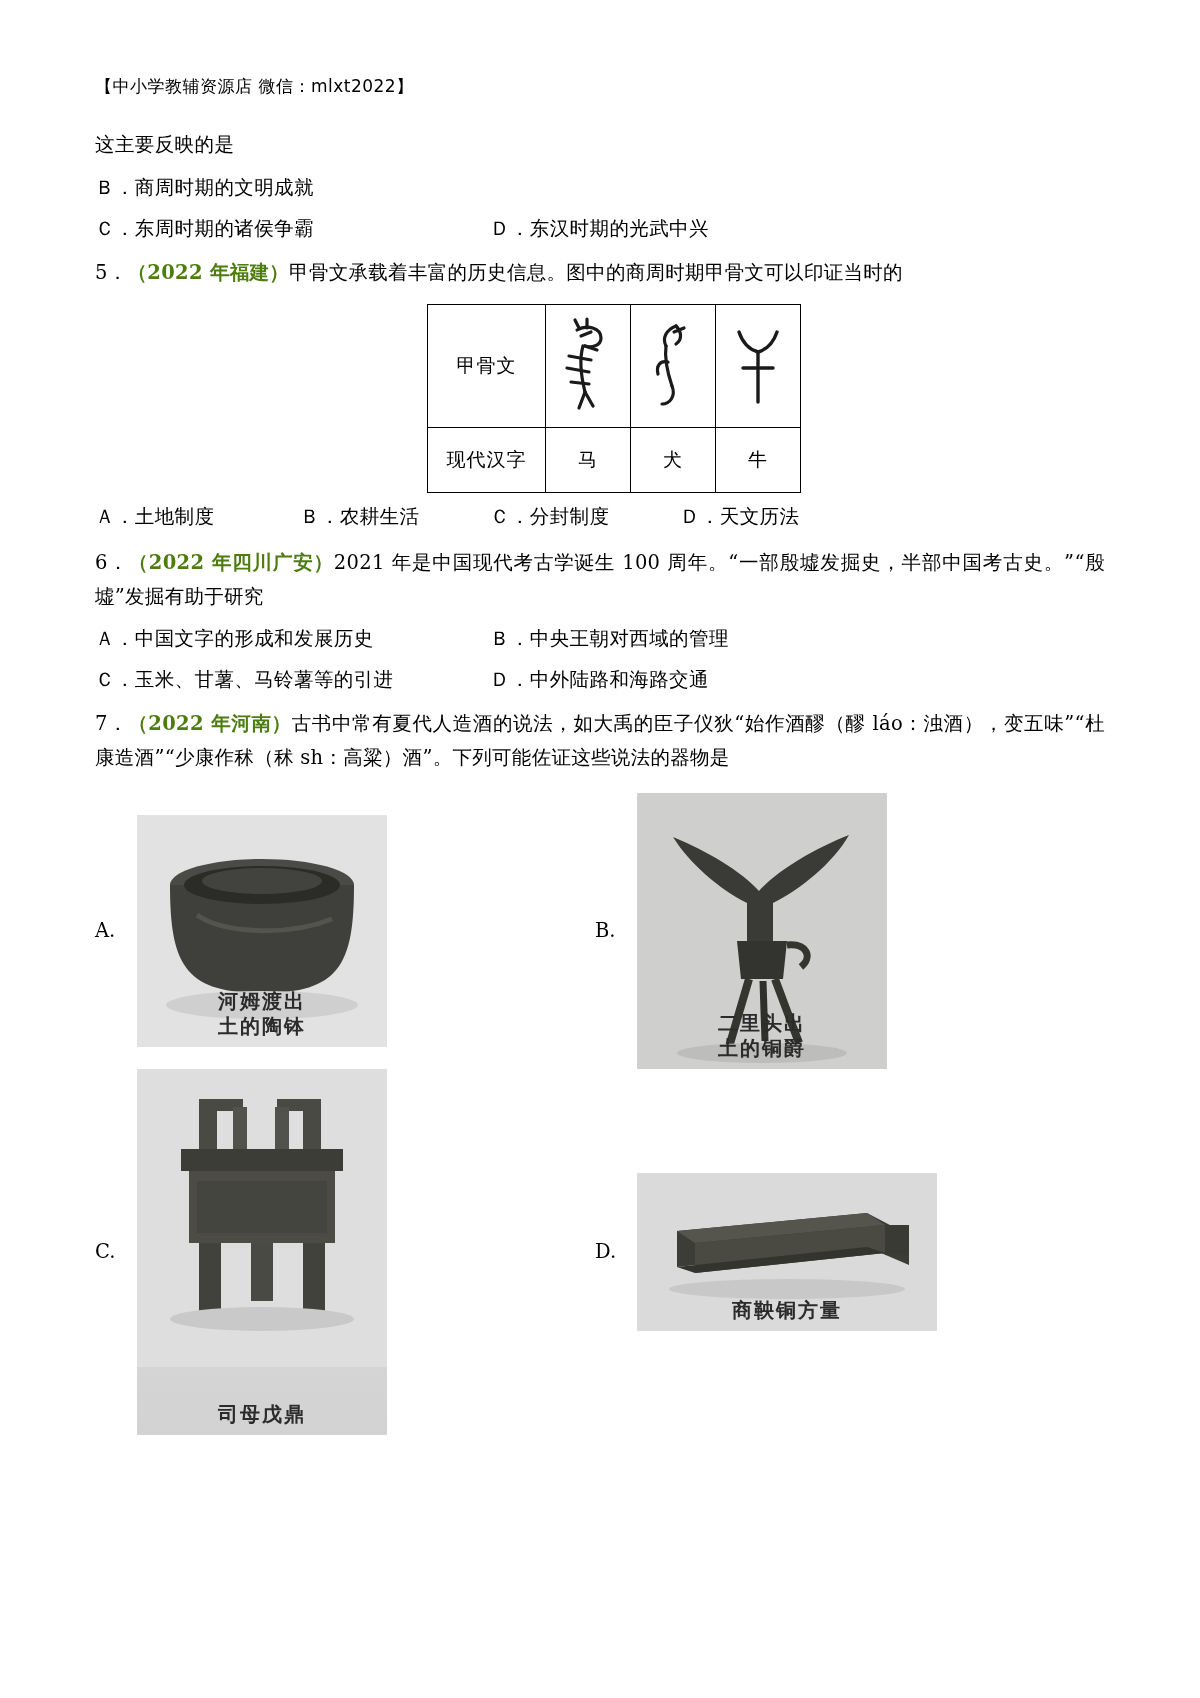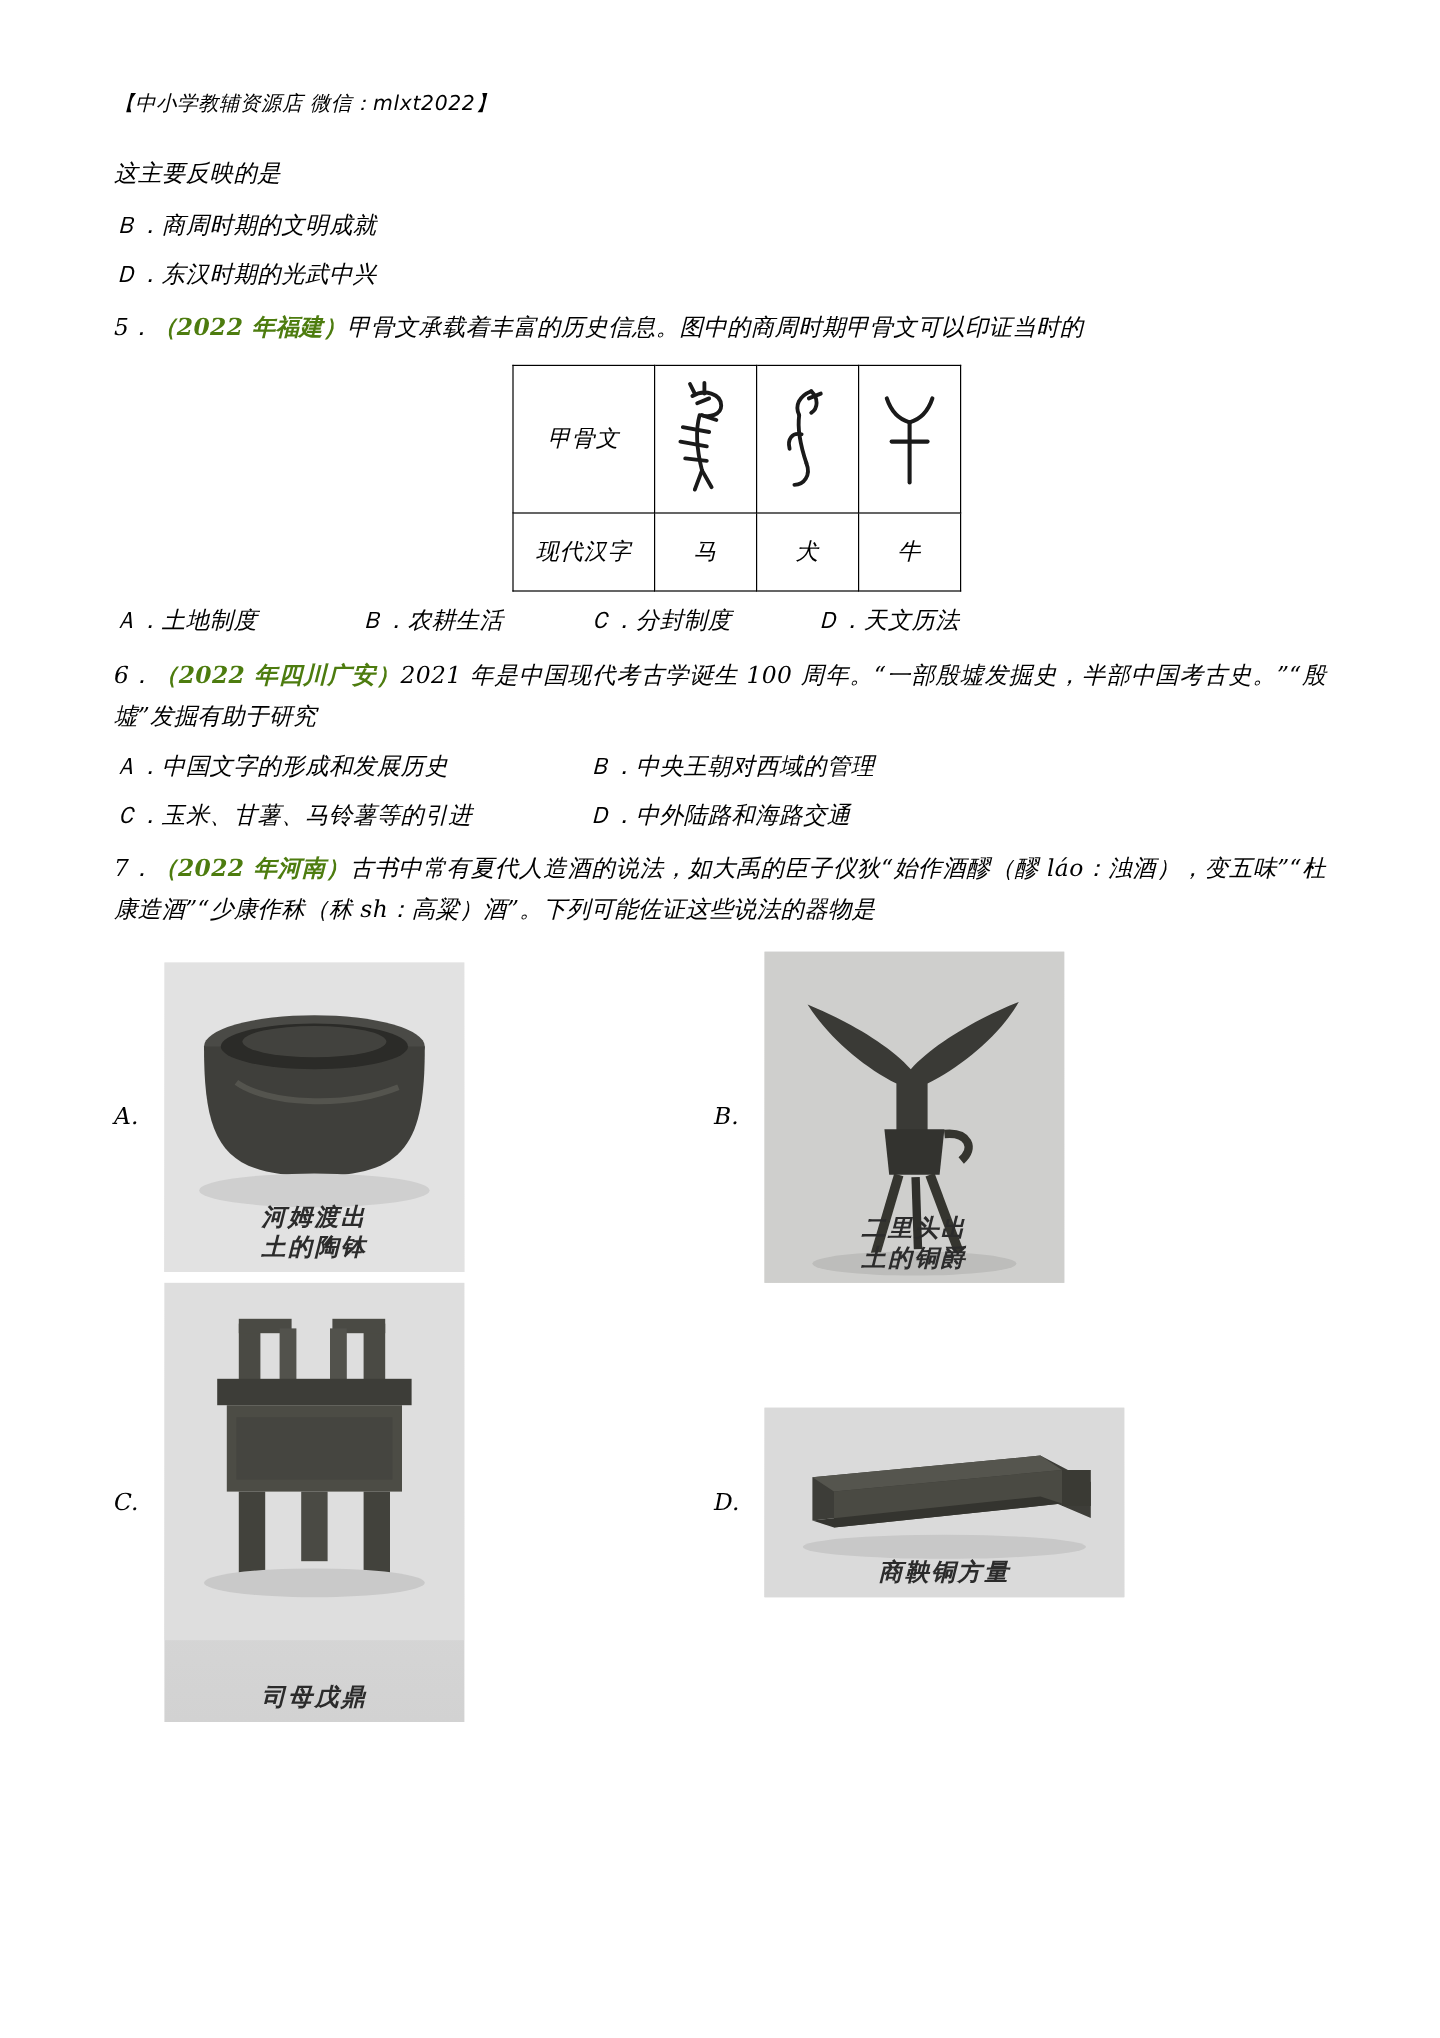--- a/index.html
+++ b/index.html
@@ -14,21 +14,20 @@
     color: #000000;
     position: relative;
     overflow: hidden;
   }
   .page {
     position: relative;
     width: 1200px;
     height: 1698px;
     padding: 0;
     box-sizing: border-box;
-    font-style: italic;
   }
   .header-note {
     position: absolute;
     left: 95px;
     top: 75px;
     font-size: 17px;
     letter-spacing: 0.5px;
     font-family: "DejaVu Sans", "Liberation Sans", sans-serif;
   }
   .content {
@@ -132,21 +131,21 @@
     bottom: 8px;
     text-align: center;
     font-family: "DejaVu Sans", "Liberation Sans", sans-serif;
     font-weight: bold;
     font-size: 20px;
     color: #2b2b2b;
     line-height: 1.25;
     letter-spacing: 2px;
     white-space: pre-line;
   }
-  .p-a { width: 250px; height: 258px; background: linear-gradient(#e3e3e3,#d5d5d5); }
+  .p-a { width: 250px; height: 232px; background: linear-gradient(#e3e3e3,#d5d5d5); }
   .p-b { width: 250px; height: 276px; background: linear-gradient(#dadada,#cfcfcf); }
   .p-c { width: 250px; height: 366px; background: linear-gradient(#e0e0e0,#d2d2d2); }
   .p-d { width: 300px; height: 158px; background: linear-gradient(#dcdcdc,#d0d0d0); }
 
   .row2 { display: flex; align-items: center; }
   .cellA { width: 500px; flex: 0 0 500px; }
   .cellB { width: 500px; flex: 0 0 500px; }
   .gap-left { padding-left: 0px; }
 </style>
 </head>
@@ -158,20 +157,21 @@
 
   <div class="content">
 
     <div class="line">这主要反映的是</div>
 
     <div class="opts-2col">
       <div class="opt">Ｂ．商周时期的文明成就</div>
     </div>
 
     <div class="opts-2col">
+      <div class="opt">Ｃ．东周时期的诸侯争霸</div>
       <div class="opt">Ｄ．东汉时期的光武中兴</div>
     </div>
 
     <div class="qline">
       <span class="qnum">5．</span><span class="src">（2022 年福建）</span><span>甲骨文承载着丰富的历史信息。图中的商周时期甲骨文可以印证当时的</span>
     </div>
 
     <div class="oracle-wrap">
       <table class="oracle">
         <tbody>

